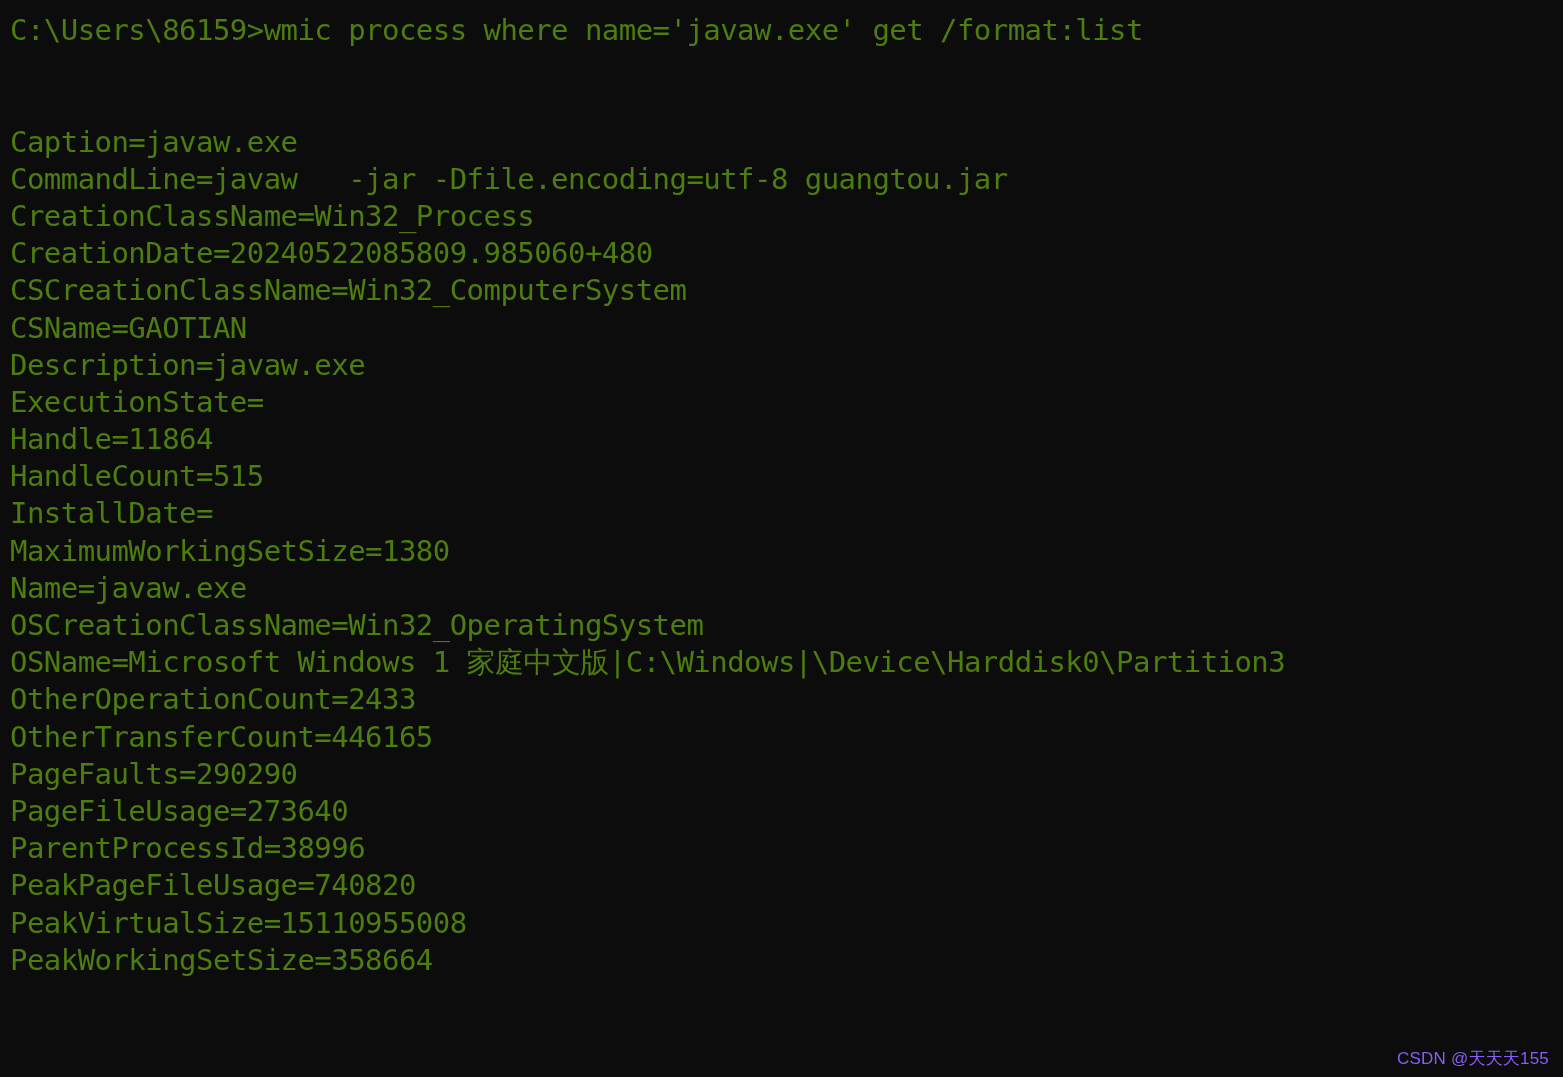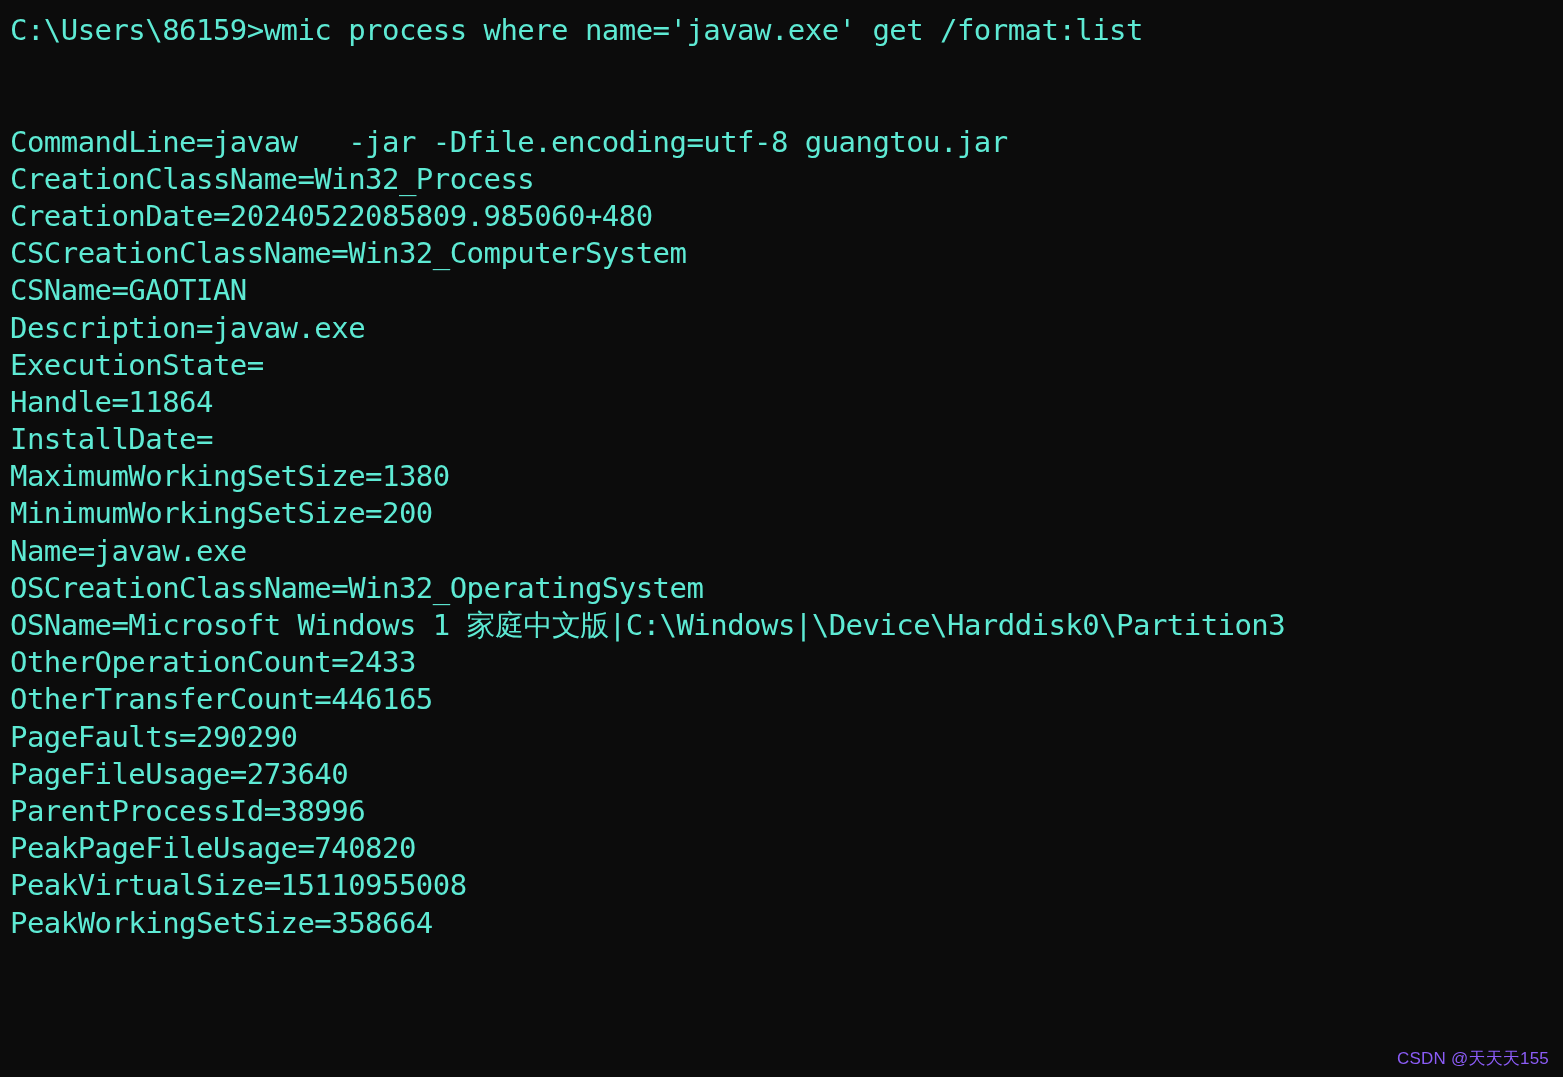--- a/index.html
+++ b/index.html
@@ -19,21 +19,21 @@
     width: 1563px;
     height: 1077px;
     background: #0c0c0c;
     box-sizing: border-box;
     padding: 12px 0 0 10px;
     overflow: hidden;
   }
 
   .console-line {
     display: block;
-    color: #5eead4;
+    color: #4d7c0f;
     font-family: "DejaVu Sans Mono", "Liberation Mono", monospace;
     font-size: 29px;
     line-height: 37.2px;
     letter-spacing: -0.55px;
     white-space: pre;
     height: 37.2px;
     -webkit-font-smoothing: antialiased;
   }
 
   .console-line.blank {
@@ -57,31 +57,32 @@
 
 <div id="terminal">
 
   <div class="console-line">C:\Users\86159&gt;wmic process where name='javaw.exe' get /format:list</div>
 
   <div class="console-line blank"></div>
 
   <div class="console-line blank"></div>
 
   <div id="output-container">
+      <div class="console-line">Caption=javaw.exe</div>
       <div class="console-line">CommandLine=javaw   -jar -Dfile.encoding=utf-8 guangtou.jar</div>
       <div class="console-line">CreationClassName=Win32_Process</div>
       <div class="console-line">CreationDate=20240522085809.985060+480</div>
       <div class="console-line">CSCreationClassName=Win32_ComputerSystem</div>
       <div class="console-line">CSName=GAOTIAN</div>
       <div class="console-line">Description=javaw.exe</div>
       <div class="console-line">ExecutionState=</div>
       <div class="console-line">Handle=11864</div>
+      <div class="console-line">HandleCount=515</div>
       <div class="console-line">InstallDate=</div>
       <div class="console-line">MaximumWorkingSetSize=1380</div>
-      <div class="console-line">MinimumWorkingSetSize=200</div>
       <div class="console-line">Name=javaw.exe</div>
       <div class="console-line">OSCreationClassName=Win32_OperatingSystem</div>
       <div class="console-line">OSName=Microsoft Windows 1 家庭中文版|C:\Windows|\Device\Harddisk0\Partition3</div>
       <div class="console-line">OtherOperationCount=2433</div>
       <div class="console-line">OtherTransferCount=446165</div>
       <div class="console-line">PageFaults=290290</div>
       <div class="console-line">PageFileUsage=273640</div>
       <div class="console-line">ParentProcessId=38996</div>
       <div class="console-line">PeakPageFileUsage=740820</div>
       <div class="console-line">PeakVirtualSize=15110955008</div>

